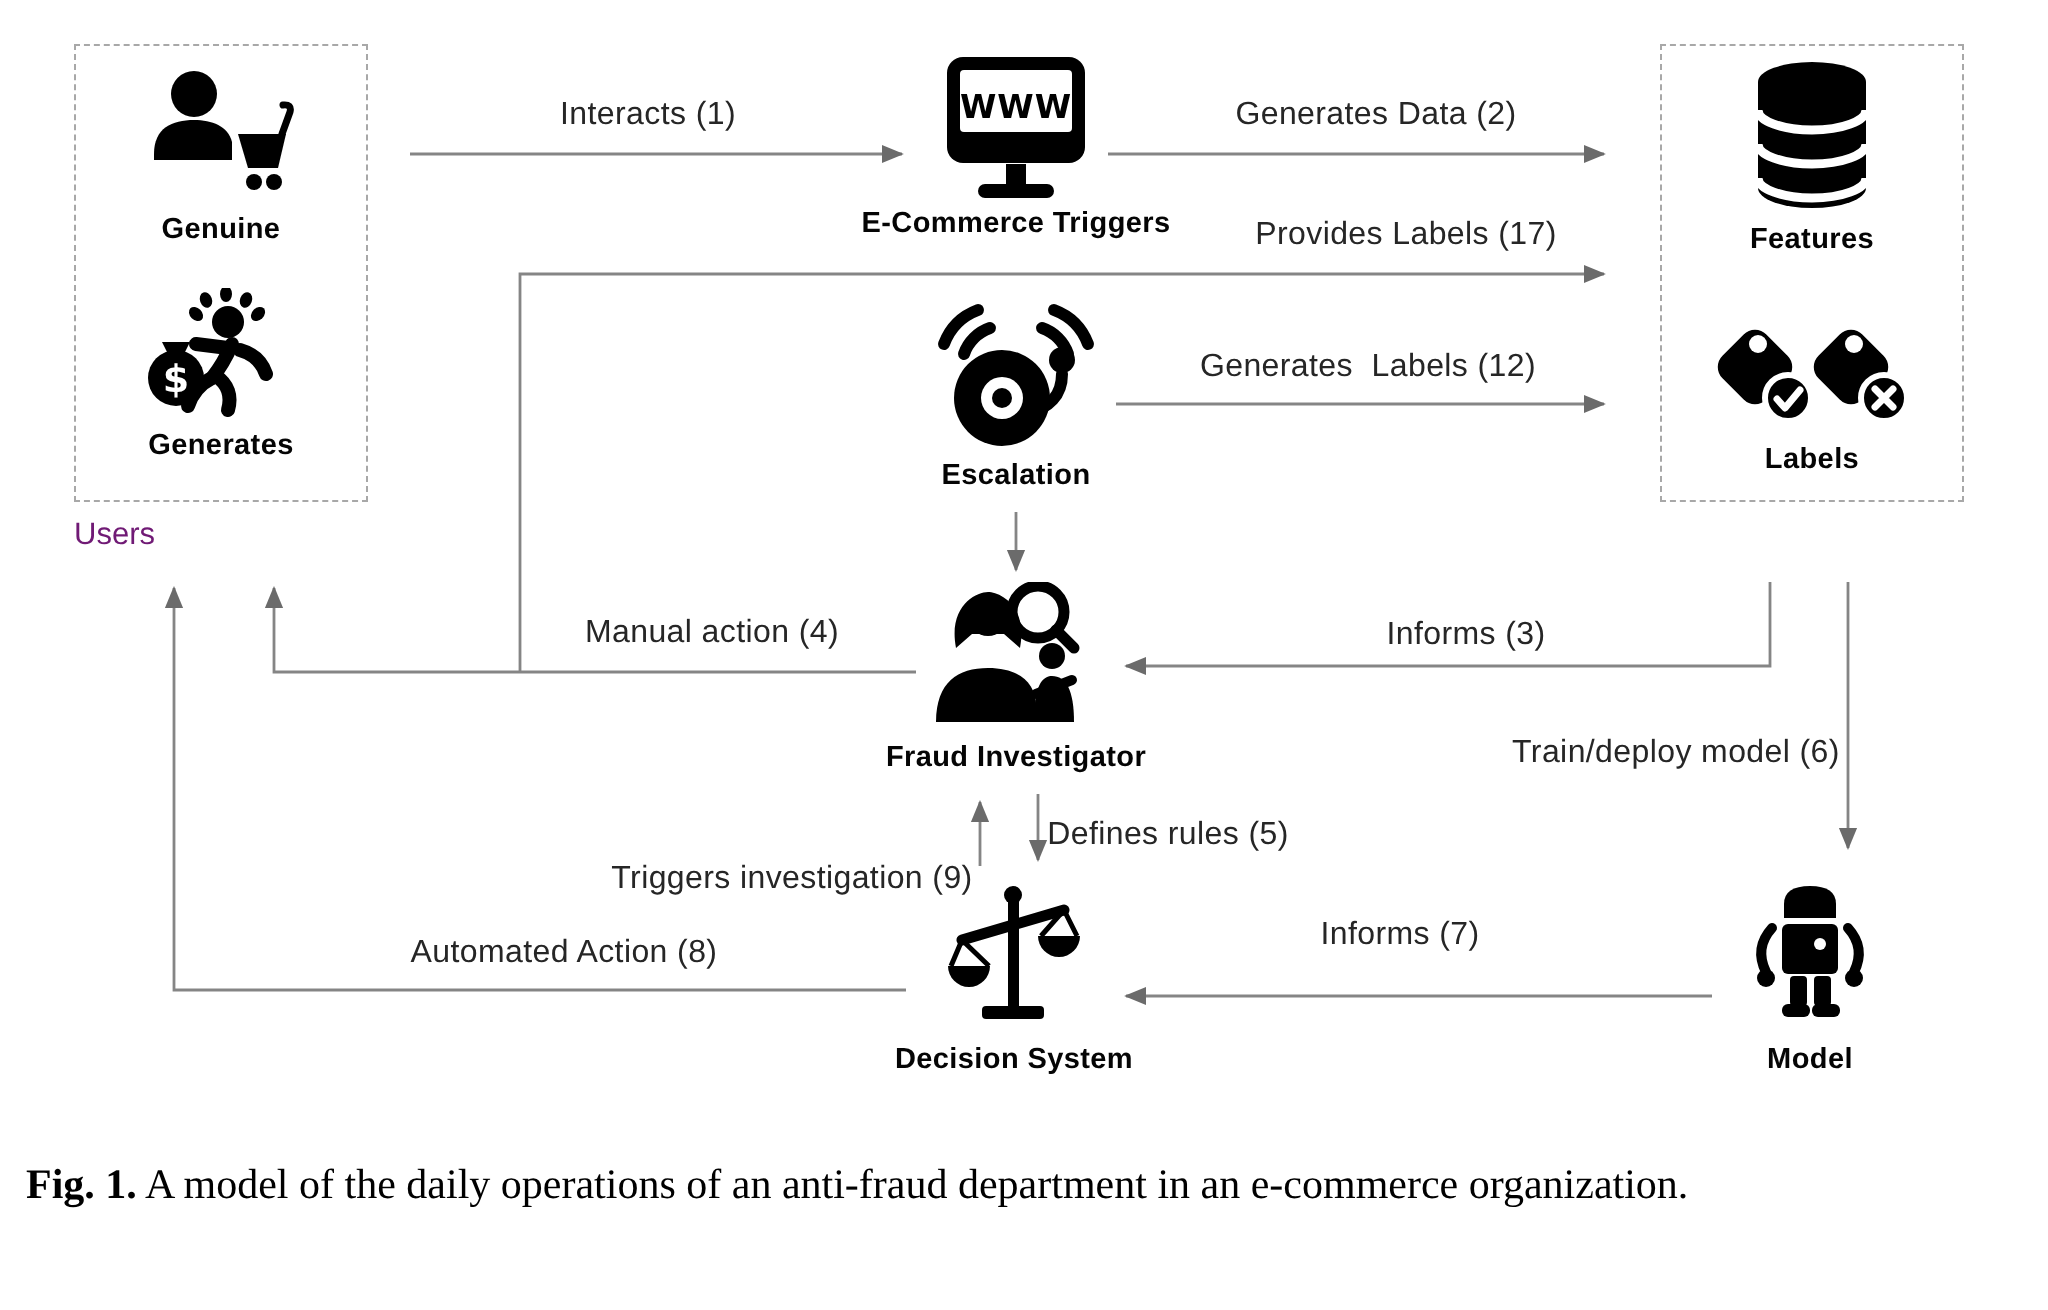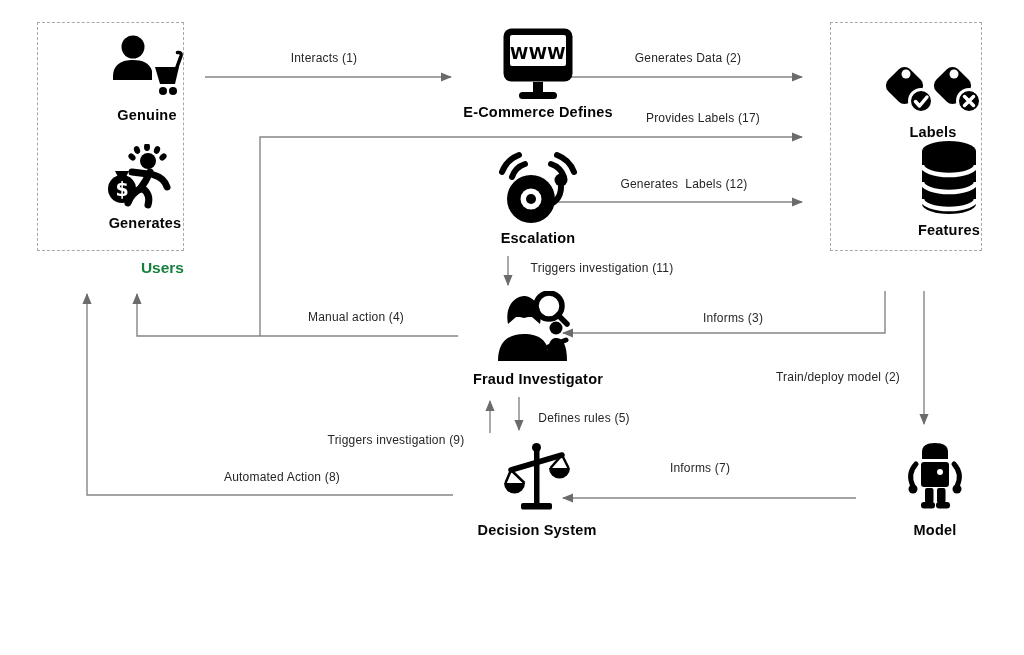--- a/index.html
+++ b/index.html
@@ -1,27 +1,27 @@
 <!DOCTYPE html>
 <html><head>
 <meta charset="utf-8">
 <style>
   html,body{margin:0;padding:0;background:#ffffff;}
   .stage{position:relative;width:1024px;height:655px;background:#fff;overflow:hidden;
          font-family:"Liberation Sans","DejaVu Sans",sans-serif;}
   .wires{position:absolute;left:0;top:0;}
   .wire{fill:none;stroke:#858585;stroke-width:1.4;}
-  .edge-label{position:absolute;transform:translate(-50%,-50%);font-size:12px;color:#262626;
+  .edge-label{position:absolute;transform:translate(-50%,-50%);font-size:16px;color:#262626;
               white-space:pre;letter-spacing:.2px;}
   .dashed-box{position:absolute;border:1.5px dashed #a8a8a8;box-sizing:border-box;
-              display:flex;flex-direction:column;align-items:flex-end;padding-top:11px;background:#fff;}
-  .node{position:absolute;display:flex;flex-direction:column;align-items:center;margin-left:30px;}
+              display:flex;flex-direction:column;align-items:center;padding-top:11px;background:#fff;}
+  .node{position:absolute;display:flex;flex-direction:column;align-items:center;}
   .innode{display:flex;flex-direction:column;align-items:center;}
   .node-label{font-weight:700;font-size:14.5px;color:#050505;white-space:nowrap;letter-spacing:.2px;}
-  .box-label{position:absolute;text-align:right;font-weight:700;font-size:15.5px;color:#15803d;}
+  .box-label{position:absolute;text-align:left;font-weight:400;font-size:15.5px;color:#701a75;}
   .icon{display:block;line-height:0;}
   .caption{position:absolute;left:13px;top:577px;width:1005px;
            font-family:"Liberation Serif","DejaVu Serif",serif;font-size:21px;line-height:31px;color:#000;}
   .caption b{font-weight:700;}
 </style>
 </head>
 <body>
 
 <div class="stage">
 
@@ -42,24 +42,23 @@
     <path class="wire" d="M490 433 V401" marker-end="url(#ah)"></path>
     <path class="wire" d="M519 397 V430" marker-end="url(#ah)"></path>
     <path class="wire" d="M856 498 H563" marker-end="url(#ah)"></path>
     <path class="wire" d="M453 495 H87 V294" marker-end="url(#ah)"></path>
   </svg>
 
   <div class="edge-label" style="left:324px;top:58px">Interacts (1)</div>
   <div class="edge-label" style="left:688px;top:58px">Generates Data (2)</div>
   <div class="edge-label" style="left:703px;top:118px">Provides Labels (17)</div>
   <div class="edge-label" style="left:684px;top:184px">Generates  Labels (12)</div>
-  <div class="edge-label" style="left:602px;top:268px">Triggers investigation (11)</div>
   <div class="edge-label" style="left:733px;top:318px">Informs (3)</div>
   <div class="edge-label" style="left:356px;top:317px">Manual action (4)</div>
-  <div class="edge-label" style="left:838px;top:377px">Train/deploy model (2)</div>
+  <div class="edge-label" style="left:838px;top:377px">Train/deploy model (6)</div>
   <div class="edge-label" style="left:396px;top:440px">Triggers investigation (9)</div>
   <div class="edge-label" style="left:584px;top:418px">Defines rules (5)</div>
   <div class="edge-label" style="left:700px;top:468px">Informs (7)</div>
   <div class="edge-label" style="left:282px;top:477px">Automated Action (8)</div>
 
   <div class="dashed-box" style="left:37px;top:22px;width:147px;height:229px">
     <div class="innode">
       <span class="icon">
         <svg width="72" height="68" viewBox="0 0 72 68">
           <circle cx="22" cy="13" r="11.5"></circle>
@@ -94,64 +93,64 @@
           <circle cx="15" cy="45" r="14"></circle>
           <text x="15" y="52" text-anchor="middle" font-size="19" font-weight="bold" fill="#fff" font-family="'DejaVu Sans',sans-serif">$</text>
         </svg>
       </span>
       <div class="node-label" style="margin-top:5px">Generates</div>
     </div>
   </div>
   <div class="box-label" style="left:37px;top:259px;width:147px">Users</div>
 
   <div class="dashed-box" style="left:830px;top:22px;width:152px;height:229px;padding-top:7px">
+    <div class="innode">
+      <span class="icon">
+        <svg width="64" height="76" viewBox="0 0 64 76">
+          <path d="M5 11 L5 64 A27 10 0 0 0 59 64 L59 11 Z"></path>
+          <ellipse cx="32" cy="11" rx="27" ry="10"></ellipse>
+          <path d="M5 25 A27 10 0 0 0 59 25" fill="none" stroke="#fff" stroke-width="4.5"></path>
+          <path d="M5 42 A27 10 0 0 0 59 42" fill="none" stroke="#fff" stroke-width="4.5"></path>
+          <path d="M5 59 A27 10 0 0 0 59 59" fill="none" stroke="#fff" stroke-width="4.5"></path>
+        </svg>
+      </span>
+      <div class="node-label" style="margin-top:6px">Features</div>
+    </div>
     <div class="innode" style="margin-top:33px">
       <span class="icon">
         <svg width="96" height="54" viewBox="0 0 96 54">
           <g>
             <rect x="4" y="7" width="31" height="31" rx="8" transform="rotate(-45 19.5 22.5)"></rect>
             <circle cx="21" cy="11" r="4.5" fill="#fff"></circle>
             <circle cx="36" cy="38" r="11.5" stroke="#fff" stroke-width="3"></circle>
             <path d="M30.5 38.5 l4 4.5 l7.5 -9" stroke="#fff" stroke-width="3.5" fill="none" stroke-linecap="round" stroke-linejoin="round"></path>
           </g>
           <g transform="translate(48,0)">
             <rect x="4" y="7" width="31" height="31" rx="8" transform="rotate(-45 19.5 22.5)"></rect>
             <circle cx="21" cy="11" r="4.5" fill="#fff"></circle>
             <circle cx="36" cy="38" r="11.5" stroke="#fff" stroke-width="3"></circle>
             <path d="M31.5 33.5 l9 9 M40.5 33.5 l-9 9" stroke="#fff" stroke-width="3.5" stroke-linecap="round"></path>
           </g>
         </svg>
       </span>
       <div class="node-label" style="margin-top:7px">Labels</div>
     </div>
-    <div class="innode">
-      <span class="icon">
-        <svg width="64" height="76" viewBox="0 0 64 76">
-          <path d="M5 11 L5 64 A27 10 0 0 0 59 64 L59 11 Z"></path>
-          <ellipse cx="32" cy="11" rx="27" ry="10"></ellipse>
-          <path d="M5 25 A27 10 0 0 0 59 25" fill="none" stroke="#fff" stroke-width="4.5"></path>
-          <path d="M5 42 A27 10 0 0 0 59 42" fill="none" stroke="#fff" stroke-width="4.5"></path>
-          <path d="M5 59 A27 10 0 0 0 59 59" fill="none" stroke="#fff" stroke-width="4.5"></path>
-        </svg>
-      </span>
-      <div class="node-label" style="margin-top:6px">Features</div>
-    </div>
   </div>
 
   <div class="node" style="left:433px;top:28px;width:150px">
     <span class="icon">
       <svg width="70" height="72" viewBox="0 0 70 72">
         <rect x="0.5" y="0.5" width="69" height="53" rx="8"></rect>
         <rect x="7" y="7" width="56" height="31" rx="2" fill="#fff"></rect>
         <text x="35" y="31" text-anchor="middle" font-size="16.5" font-weight="bold" font-family="'DejaVu Sans',sans-serif" letter-spacing="0.5">WWW</text>
         <rect x="30" y="54" width="10" height="10"></rect>
         <rect x="16" y="64" width="38" height="7" rx="3.5"></rect>
       </svg>
     </span>
-    <div class="node-label" style="margin-top:4px">E-Commerce Defines</div>
+    <div class="node-label" style="margin-top:4px">E-Commerce Triggers</div>
   </div>
 
   <div class="node" style="left:433px;top:149px;width:150px">
     <span class="icon">
       <svg width="80" height="78" viewBox="0 0 80 78">
         <circle cx="33" cy="50" r="24"></circle>
         <circle cx="33" cy="50" r="10.5" fill="#fff"></circle>
         <circle cx="33" cy="50" r="5"></circle>
         <circle cx="63" cy="31" r="6.5"></circle>
         <path d="M63 38 C63 49 56 55 47 57" fill="none" stroke="#000" stroke-width="6" stroke-linecap="round"></path>
@@ -212,14 +211,15 @@
         <circle cx="56" cy="48" r="4.5"></circle>
         <rect x="24" y="47" width="8.5" height="15" rx="2"></rect>
         <rect x="36" y="47" width="8.5" height="15" rx="2"></rect>
         <rect x="20" y="61" width="14" height="6.5" rx="3"></rect>
         <rect x="35" y="61" width="14" height="6.5" rx="3"></rect>
       </svg>
     </span>
     <div class="node-label" style="margin-top:9px">Model</div>
   </div>
 
+  <div class="caption"><b>Fig. 1.</b> <span>A model of the daily operations of an anti-fraud department in an e-commerce organization.</span></div>
 
 </div>
 
 </body></html>

